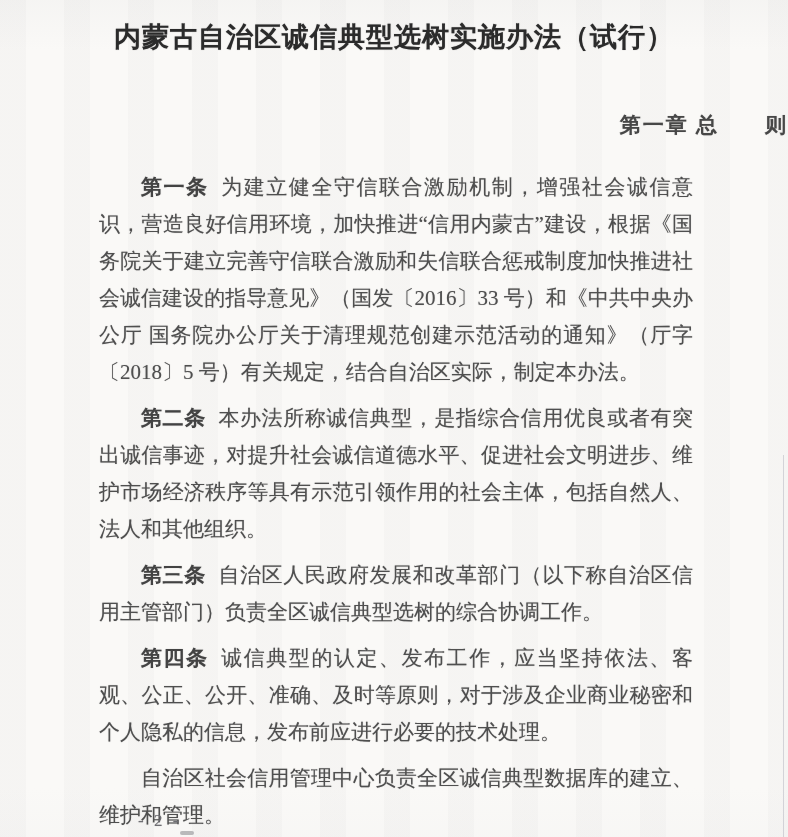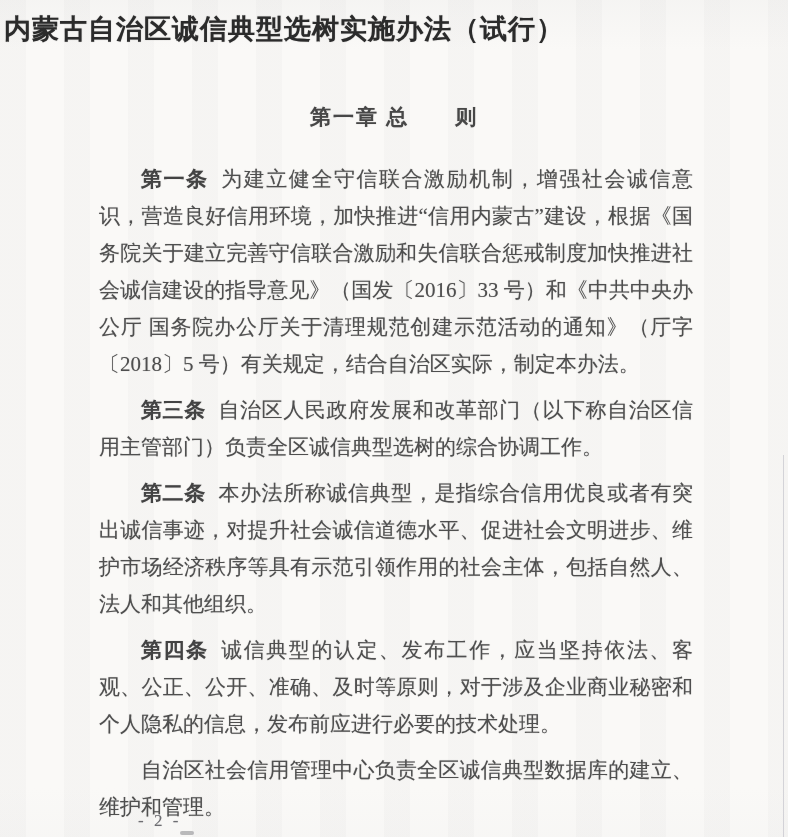--- a/index.html
+++ b/index.html
@@ -16,33 +16,33 @@
     
     background-image:
       repeating-linear-gradient(90deg,
         rgba(120,120,125,0.035) 0px, rgba(120,120,125,0.035) 26px,
         rgba(255,255,255,0) 26px, rgba(255,255,255,0) 64px),
       linear-gradient(180deg, rgba(210,210,212,0.12) 0%, rgba(255,255,255,0) 6%, rgba(255,255,255,0) 94%, rgba(225,225,228,0.10) 100%);
     font-family: "Liberation Serif", "DejaVu Serif", serif;
     color: #4f4f4f;
   }
   .doc-title {
-    margin: 4px;
+    margin: 12px;
     padding-top: 7px;
-    text-align: left;
+    text-align: center;
     font-size: 27px;
     font-weight: bold;
     letter-spacing: 1px;
     color: #2b2b2b;
     text-shadow: 0 0 1px rgba(43,43,43,0.45);
   }
   .chapter-heading {
     margin: 0;
     margin-top: 56px;
-    text-align: center;
+    text-align: right;
     font-size: 21px;
     font-weight: bold;
     letter-spacing: 2px;
     color: #474747;
     text-shadow: 0 0 1px rgba(71,71,71,0.4);
   }
   .body-text {
     margin: 30px 86px 0 90px;
     font-size: 21px;
     line-height: 37px;
@@ -97,25 +97,25 @@
 
   <h2 class="chapter-heading">第一章 总　　则</h2>
 
   <div class="body-text">
 
     <p class="body-para">
       <span class="para-label">第一条</span><span class="para-text">为建立健全守信联合激励机制，增强社会诚信意识，营造良好信用环境，加快推进“信用内蒙古”建设，根据《国务院关于建立完善守信联合激励和失信联合惩戒制度加快推进社会诚信建设的指导意见》（国发〔2016〕33 号）和《中共中央办公厅 国务院办公厅关于清理规范创建示范活动的通知》（厅字〔2018〕5 号）有关规定，结合自治区实际，制定本办法。</span>
     </p>
 
     <p class="body-para">
-      <span class="para-label">第三条</span><span class="para-text">自治区人民政府发展和改革部门（以下称自治区信用主管部门）负责全区诚信典型选树的综合协调工作。</span>
+      <span class="para-label">第二条</span><span class="para-text">本办法所称诚信典型，是指综合信用优良或者有突出诚信事迹，对提升社会诚信道德水平、促进社会文明进步、维护市场经济秩序等具有示范引领作用的社会主体，包括自然人、法人和其他组织。</span>
     </p>
 
     <p class="body-para">
-      <span class="para-label">第二条</span><span class="para-text">本办法所称诚信典型，是指综合信用优良或者有突出诚信事迹，对提升社会诚信道德水平、促进社会文明进步、维护市场经济秩序等具有示范引领作用的社会主体，包括自然人、法人和其他组织。</span>
+      <span class="para-label">第三条</span><span class="para-text">自治区人民政府发展和改革部门（以下称自治区信用主管部门）负责全区诚信典型选树的综合协调工作。</span>
     </p>
 
     <p class="body-para">
       <span class="para-label">第四条</span><span class="para-text">诚信典型的认定、发布工作，应当坚持依法、客观、公正、公开、准确、及时等原则，对于涉及企业商业秘密和个人隐私的信息，发布前应进行必要的技术处理。</span>
     </p>
 
     <p class="body-para">
       <span class="para-label"></span><span class="para-text">自治区社会信用管理中心负责全区诚信典型数据库的建立、维护和管理。</span>
     </p>
 

